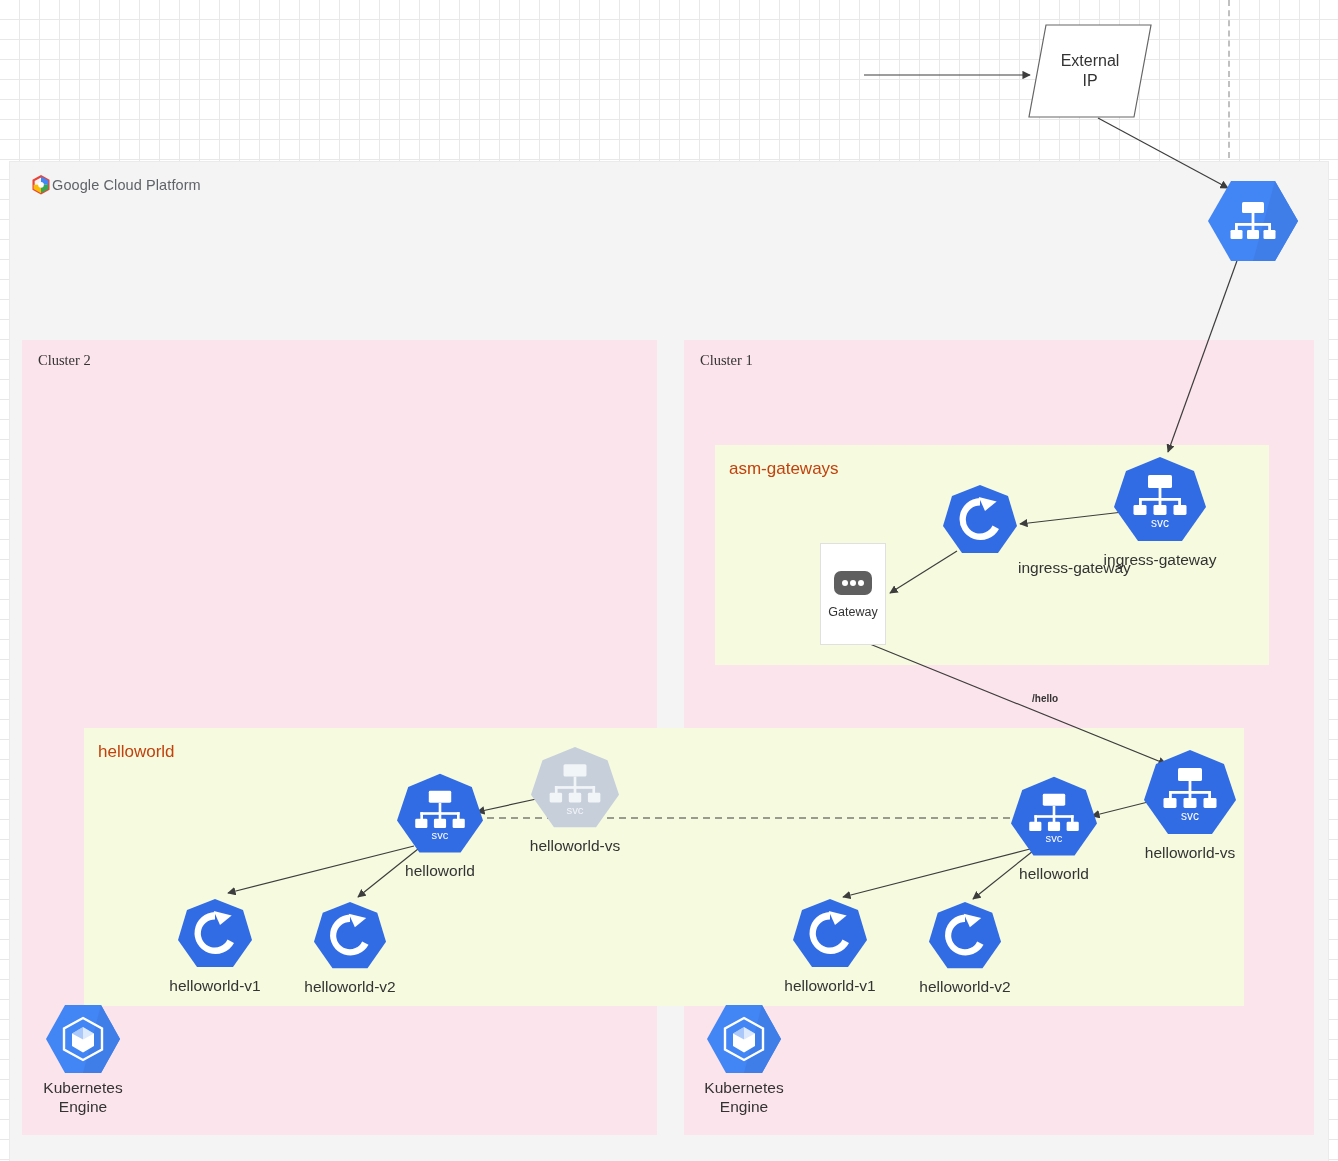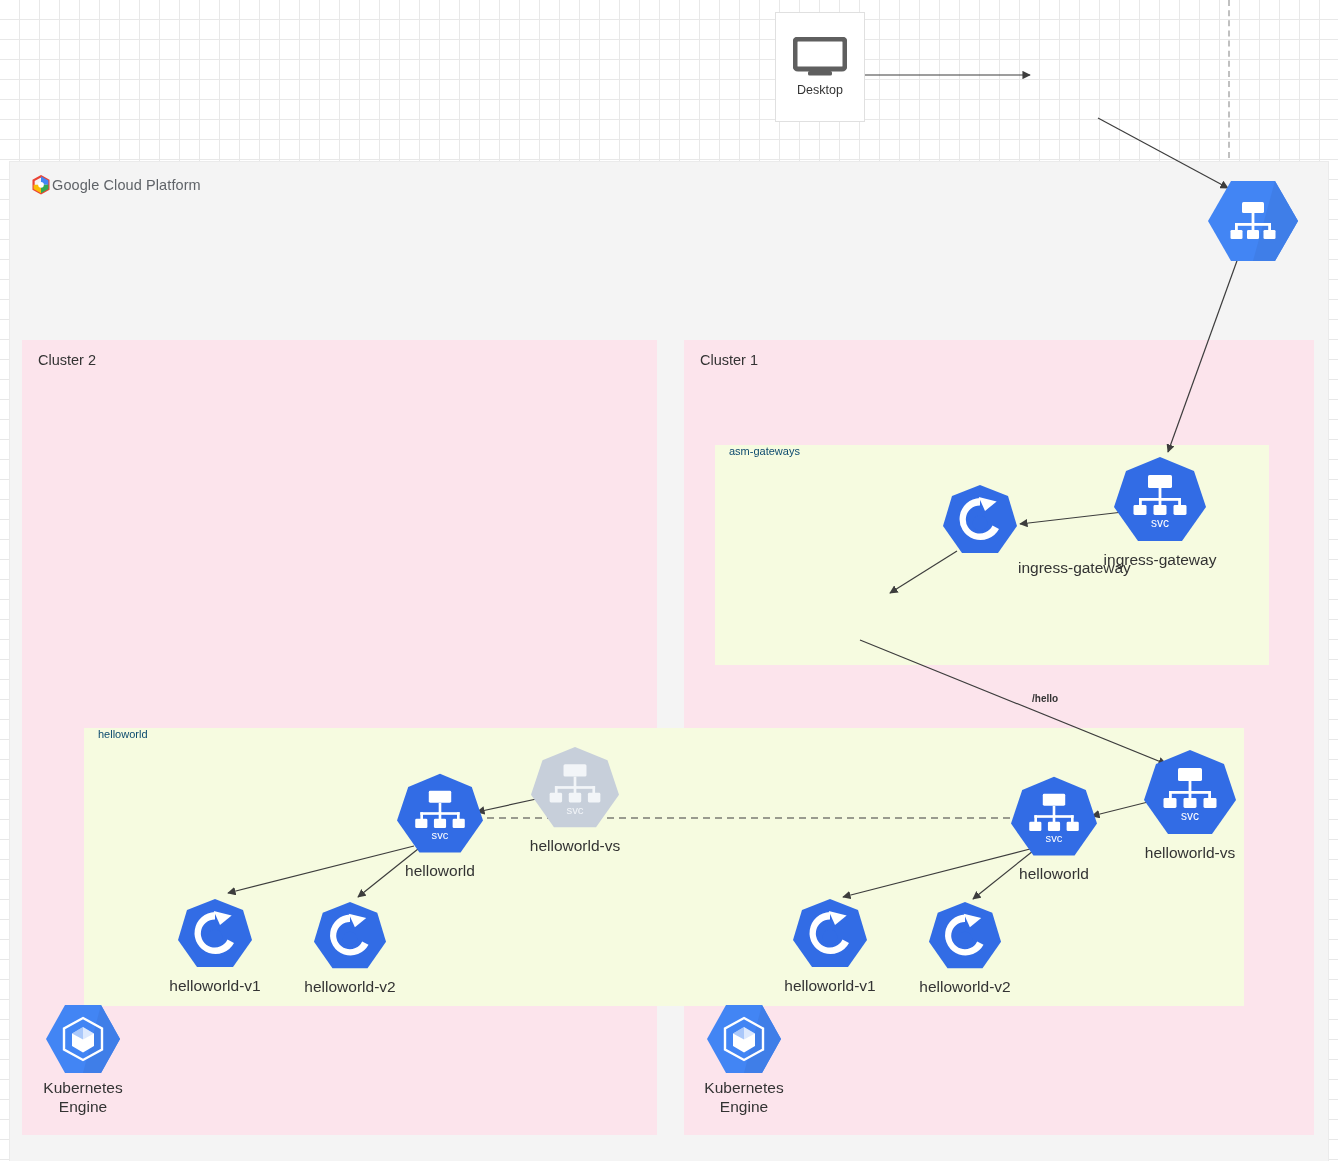--- a/index.html
+++ b/index.html
@@ -42,30 +42,30 @@
   }
   .gcp-mark{width:22px;height:22px;display:block;}
   .gcp-title{font-size:14.5px;color:#5f6368;letter-spacing:.1px;white-space:nowrap;}
 
   
   .cluster{
     position:absolute;background:#fce4ec;
   }
   .cluster-label{
     position:absolute;left:16px;top:12px;
-    font-size:14.5px;color:#333;white-space:nowrap;
+    font-size:14.5px;color:#333;white-space:nowrap;font-family:Liberation Serif, serif;
   }
   #cluster2{left:22px;top:340px;width:635px;height:795px;}
   #cluster1{left:684px;top:340px;width:630px;height:795px;}
 
   
   .ns{position:absolute;background:#f6fbe0;}
   .ns-label{
-    position:absolute;left:14px;top:0;
-    font-size:11px;color:#0c4a6e;white-space:nowrap;
+    position:absolute;left:14px;top:14px;
+    font-size:17px;color:#c2410c;white-space:nowrap;
   }
   #ns-asm{left:715px;top:445px;width:554px;height:220px;}
   #ns-helloworld{left:84px;top:728px;width:1160px;height:278px;}
 
   
   .node{position:absolute;display:flex;flex-direction:column;align-items:center;}
   .node .caption{
     margin-top:4px;font-size:15.5px;color:#333;text-align:center;
     line-height:1.22;white-space:nowrap;
   }
@@ -164,29 +164,30 @@
       <path d="M 541 798 L 477 812" marker-end="url(#arrow)"></path>
 
       <path d="M 414 846 L 228 893" marker-end="url(#arrow)"></path>
 
       <path d="M 418 849 L 358 897" marker-end="url(#arrow)"></path>
     </g>
   </svg>
 
   <div class="edge-label" style="left:1032px;top:693px;">/hello</div>
 
-  <div class="card-box node" id="desktop">
-    <svg width="54" height="40" viewBox="0 0 54 40">
-      <rect x="2" y="2" width="50" height="30" rx="3" ry="3" fill="none" stroke="#5f5f5f" stroke-width="5"></rect>
-      <rect x="23" y="30" width="8" height="5" fill="#5f5f5f"></rect>
-      <rect x="15" y="34" width="24" height="4.5" rx="1.6" fill="#5f5f5f"></rect>
-    </svg>
-    <div class="lbl">Desktop</div>
-  </div>
-
+
+  <div id="extip">
+    <svg width="124" height="94" viewBox="0 0 124 94" style="position:absolute;left:0;top:0;">
+      <path d="M 18 1 L 123 1 L 106 93 L 1 93 Z" fill="#ffffff" stroke="#666666" stroke-width="1.2"></path>
+    </svg>
+    <div class="txt">
+      <span>External</span>
+      <span>IP</span>
+    </div>
+  </div>
 
   <div class="node" style="left:1205px;top:178px;width:96px;">
     <svg width="96" height="86" viewBox="0 0 96 86">
       <path d="M 26 3 L 70 3 L 93 43 L 70 83 L 26 83 L 3 43 Z" fill="#4285f4"></path>
       <path d="M 70 3 L 93 43 L 70 83 L 48 83 Z" fill="#3f7ee8"></path>
       <g fill="#ffffff">
         <rect x="37" y="24" width="22" height="11" rx="1.5"></rect>
         <rect x="46.6" y="35" width="2.8" height="11"></rect>
         <rect x="30" y="45" width="36" height="2.8"></rect>
         <rect x="30" y="45" width="2.8" height="8"></rect>
@@ -221,20 +222,29 @@
   <div class="node" style="left:940px;top:483px;width:80px;">
     <svg width="80" height="76" viewBox="0 0 80 76">
       <path d="M 40 2 L 68 13 L 77 43 L 58 70 L 22 70 L 3 43 L 12 13 Z" fill="#326ce5"></path>
       <path d="M 40 15 A 21 21 0 1 0 59 46 L 52.5 42.5 A 14 14 0 1 1 40 22.5 Z" fill="#ffffff"></path>
       <path d="M 40 12.5 L 40 31 L 52 21.5 Z" fill="#ffffff" transform="rotate(104 46 22)"></path>
       <circle cx="40" cy="40" r="7.4" fill="#326ce5"></circle>
     </svg>
     <div class="caption" style="position:absolute;left:78px;top:72px;">ingress-gateway</div>
   </div>
 
+  <div class="card-box node" id="gateway-card">
+    <svg width="40" height="26" viewBox="0 0 40 26">
+      <rect x="1" y="1" width="38" height="24" rx="7" ry="7" fill="#5f5f5f"></rect>
+      <circle cx="12" cy="13" r="3" fill="#ffffff"></circle>
+      <circle cx="20" cy="13" r="3" fill="#ffffff"></circle>
+      <circle cx="28" cy="13" r="3" fill="#ffffff"></circle>
+    </svg>
+    <div class="lbl">Gateway</div>
+  </div>
 
   <div class="node" style="left:1140px;top:748px;width:100px;">
     <svg width="100" height="92" viewBox="0 0 100 92">
       <path d="M 50 2 L 84 16 L 96 52 L 72 86 L 28 86 L 4 52 L 16 16 Z" fill="#326ce5"></path>
       <g fill="#ffffff">
         <rect x="38" y="20" width="24" height="13" rx="1.6"></rect>
         <rect x="48.6" y="33" width="2.8" height="11"></rect>
         <rect x="29" y="43" width="42" height="2.8"></rect>
         <rect x="29" y="43" width="2.8" height="8"></rect>
         <rect x="48.6" y="43" width="2.8" height="8"></rect>

